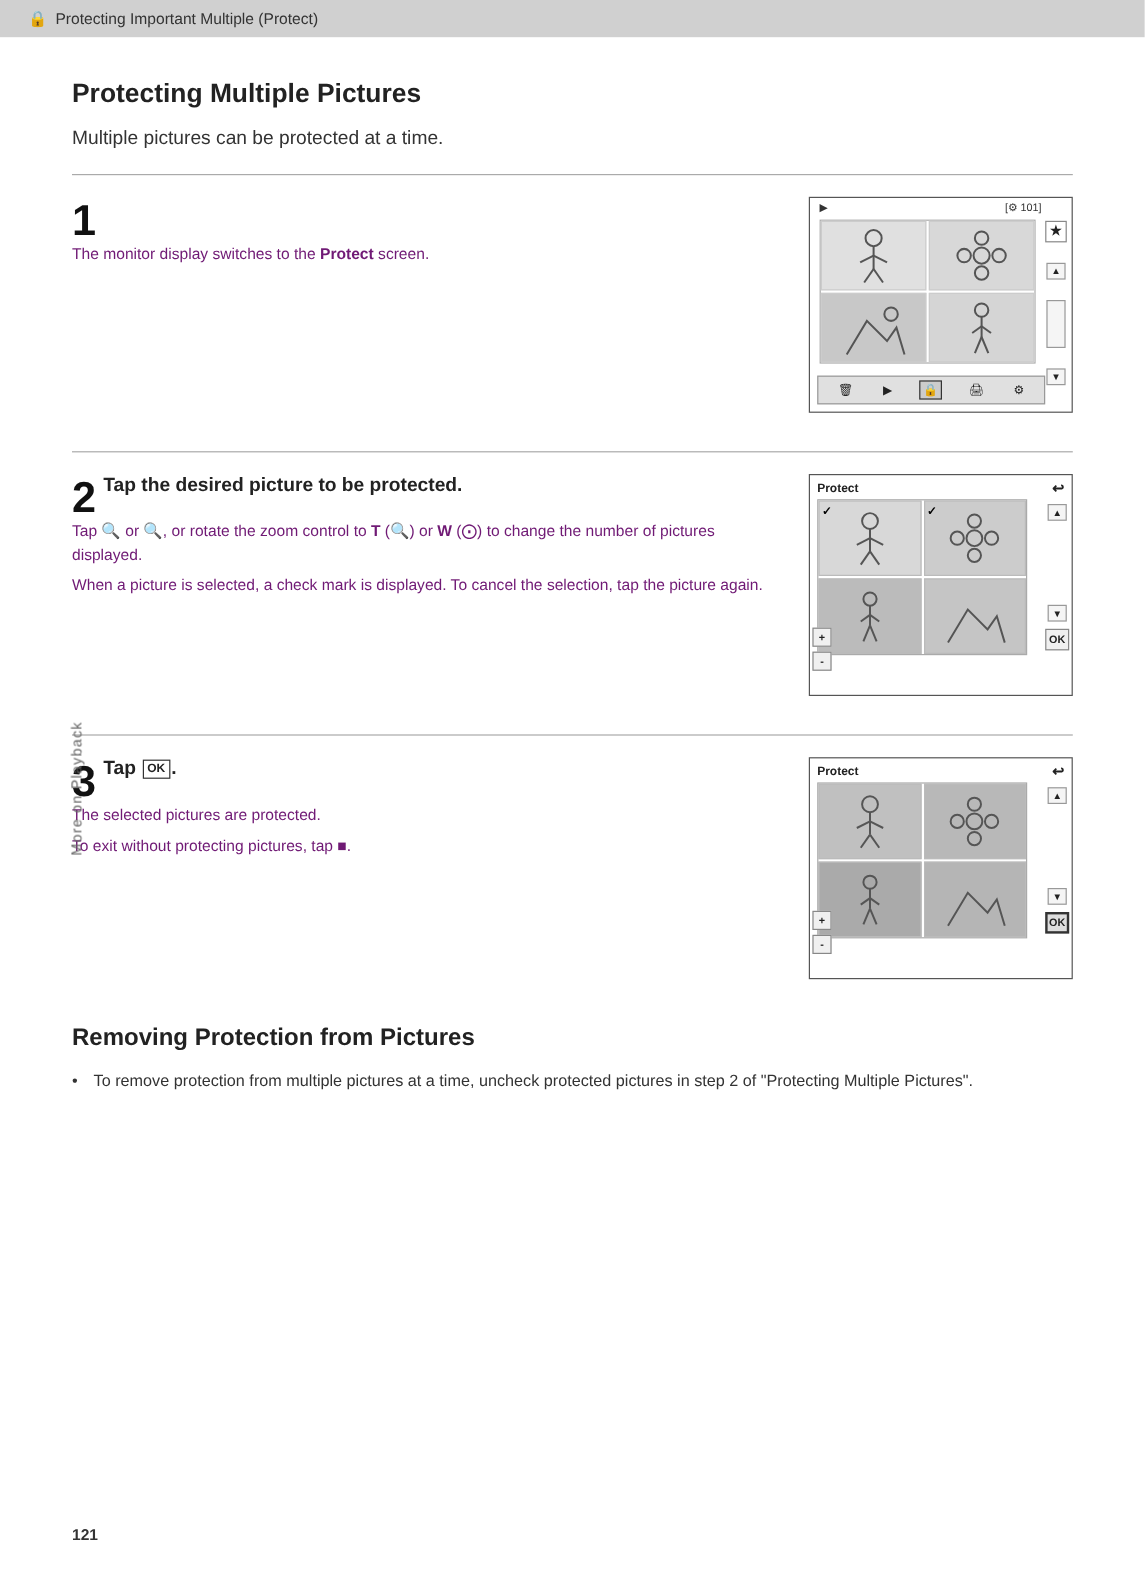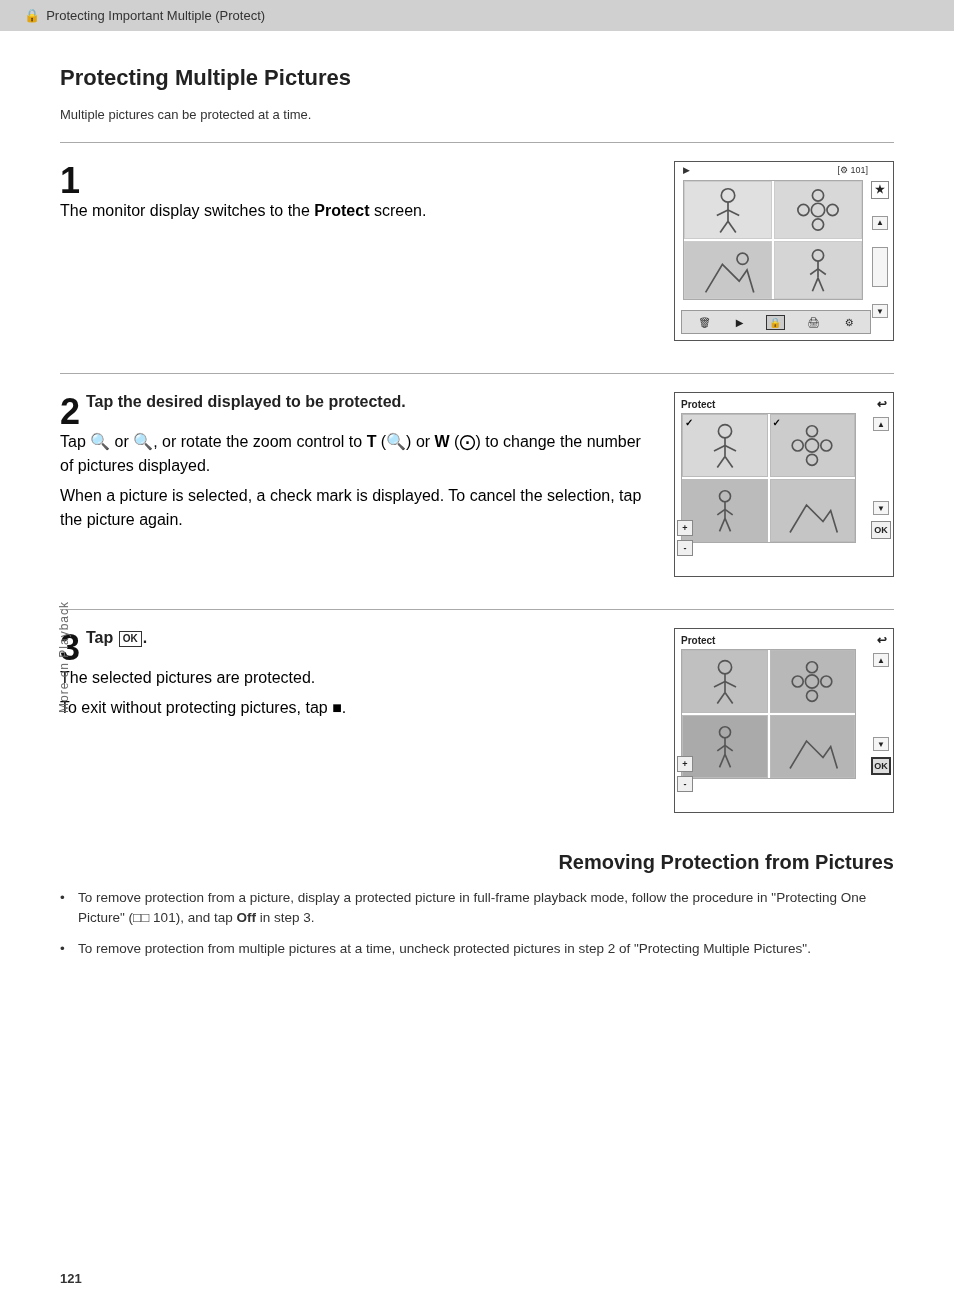--- a/index.html
+++ b/index.html
@@ -34,21 +34,21 @@
     }
 
     
     .section-title {
       font-size: 22px;
       font-weight: bold;
       margin-bottom: 16px;
       margin-top: 10px;
     }
     .section-subtitle {
-      font-size: 13px;
+      font-size: 16px;
       color: #333;
       margin-bottom: 20px;
     }
 
     
     .divider {
       border: none;
       border-top: 1px solid #aaa;
       margin: 0 0 18px 0;
     }
@@ -82,22 +82,22 @@
       margin-top: 2px;
     }
     .step-heading {
       font-size: 16px;
       font-weight: bold;
       margin-bottom: 8px;
       line-height: 1.3;
       overflow: hidden;
     }
     .step-body {
-      font-size: 16px;
-      color: #000000;
+      font-size: 13px;
+      color: #701a75;
       line-height: 1.5;
       margin-bottom: 6px;
     }
     .step-body b {
       font-weight: bold;
     }
 
     
     .screen-box {
       border: 1.5px solid #555;
@@ -303,21 +303,20 @@
     }
 
     
     .removing-section {
       margin-top: 30px;
     }
     .removing-title {
       font-size: 20px;
       font-weight: bold;
       margin-bottom: 14px;
-      text-align: right;
     }
     .bullet-list {
       list-style: none;
       padding: 0;
     }
     .bullet-list li {
       padding-left: 18px;
       position: relative;
       font-size: 13.5px;
       line-height: 1.5;
@@ -478,21 +477,21 @@
     </div>
   </div>
 
   <hr class="divider">
 
   <div class="step-row">
     <div class="step-left">
       <div class="step-heading-wrap">
         <span class="step-number">2</span>
         <div class="step-heading">
-          Tap the desired displayed to be protected.
+          Tap the desired picture to be protected.
         </div>
       </div>
       <p class="step-body">
         Tap 🔍 or 🔍, or rotate the zoom control to <b>T</b> (🔍) or <b>W</b> (⨀) to change the number of pictures displayed.
       </p>
       <p class="step-body">
         When a picture is selected, a check mark is displayed. To cancel the selection, tap the picture again.
       </p>
     </div>
     <div class="step-right">
@@ -631,23 +630,20 @@
           <div class="ok-btn highlighted">OK</div>
         </div>
       </div>
     </div>
   </div>
 
   <div class="removing-section">
     <h2 class="removing-title">Removing Protection from Pictures</h2>
     <ul class="bullet-list">
       <li>
-        To remove protection from a picture, display a protected picture in full-frame playback mode, follow the procedure in "Protecting One Picture" (□□ 101), and tap <b>Off</b> in step 3.
-      </li>
-      <li>
         To remove protection from multiple pictures at a time, uncheck protected pictures in step 2 of "Protecting Multiple Pictures".
       </li>
     </ul>
   </div>
 
 </div>
 
 <div class="page-number">121</div>
 
 </body></html>

